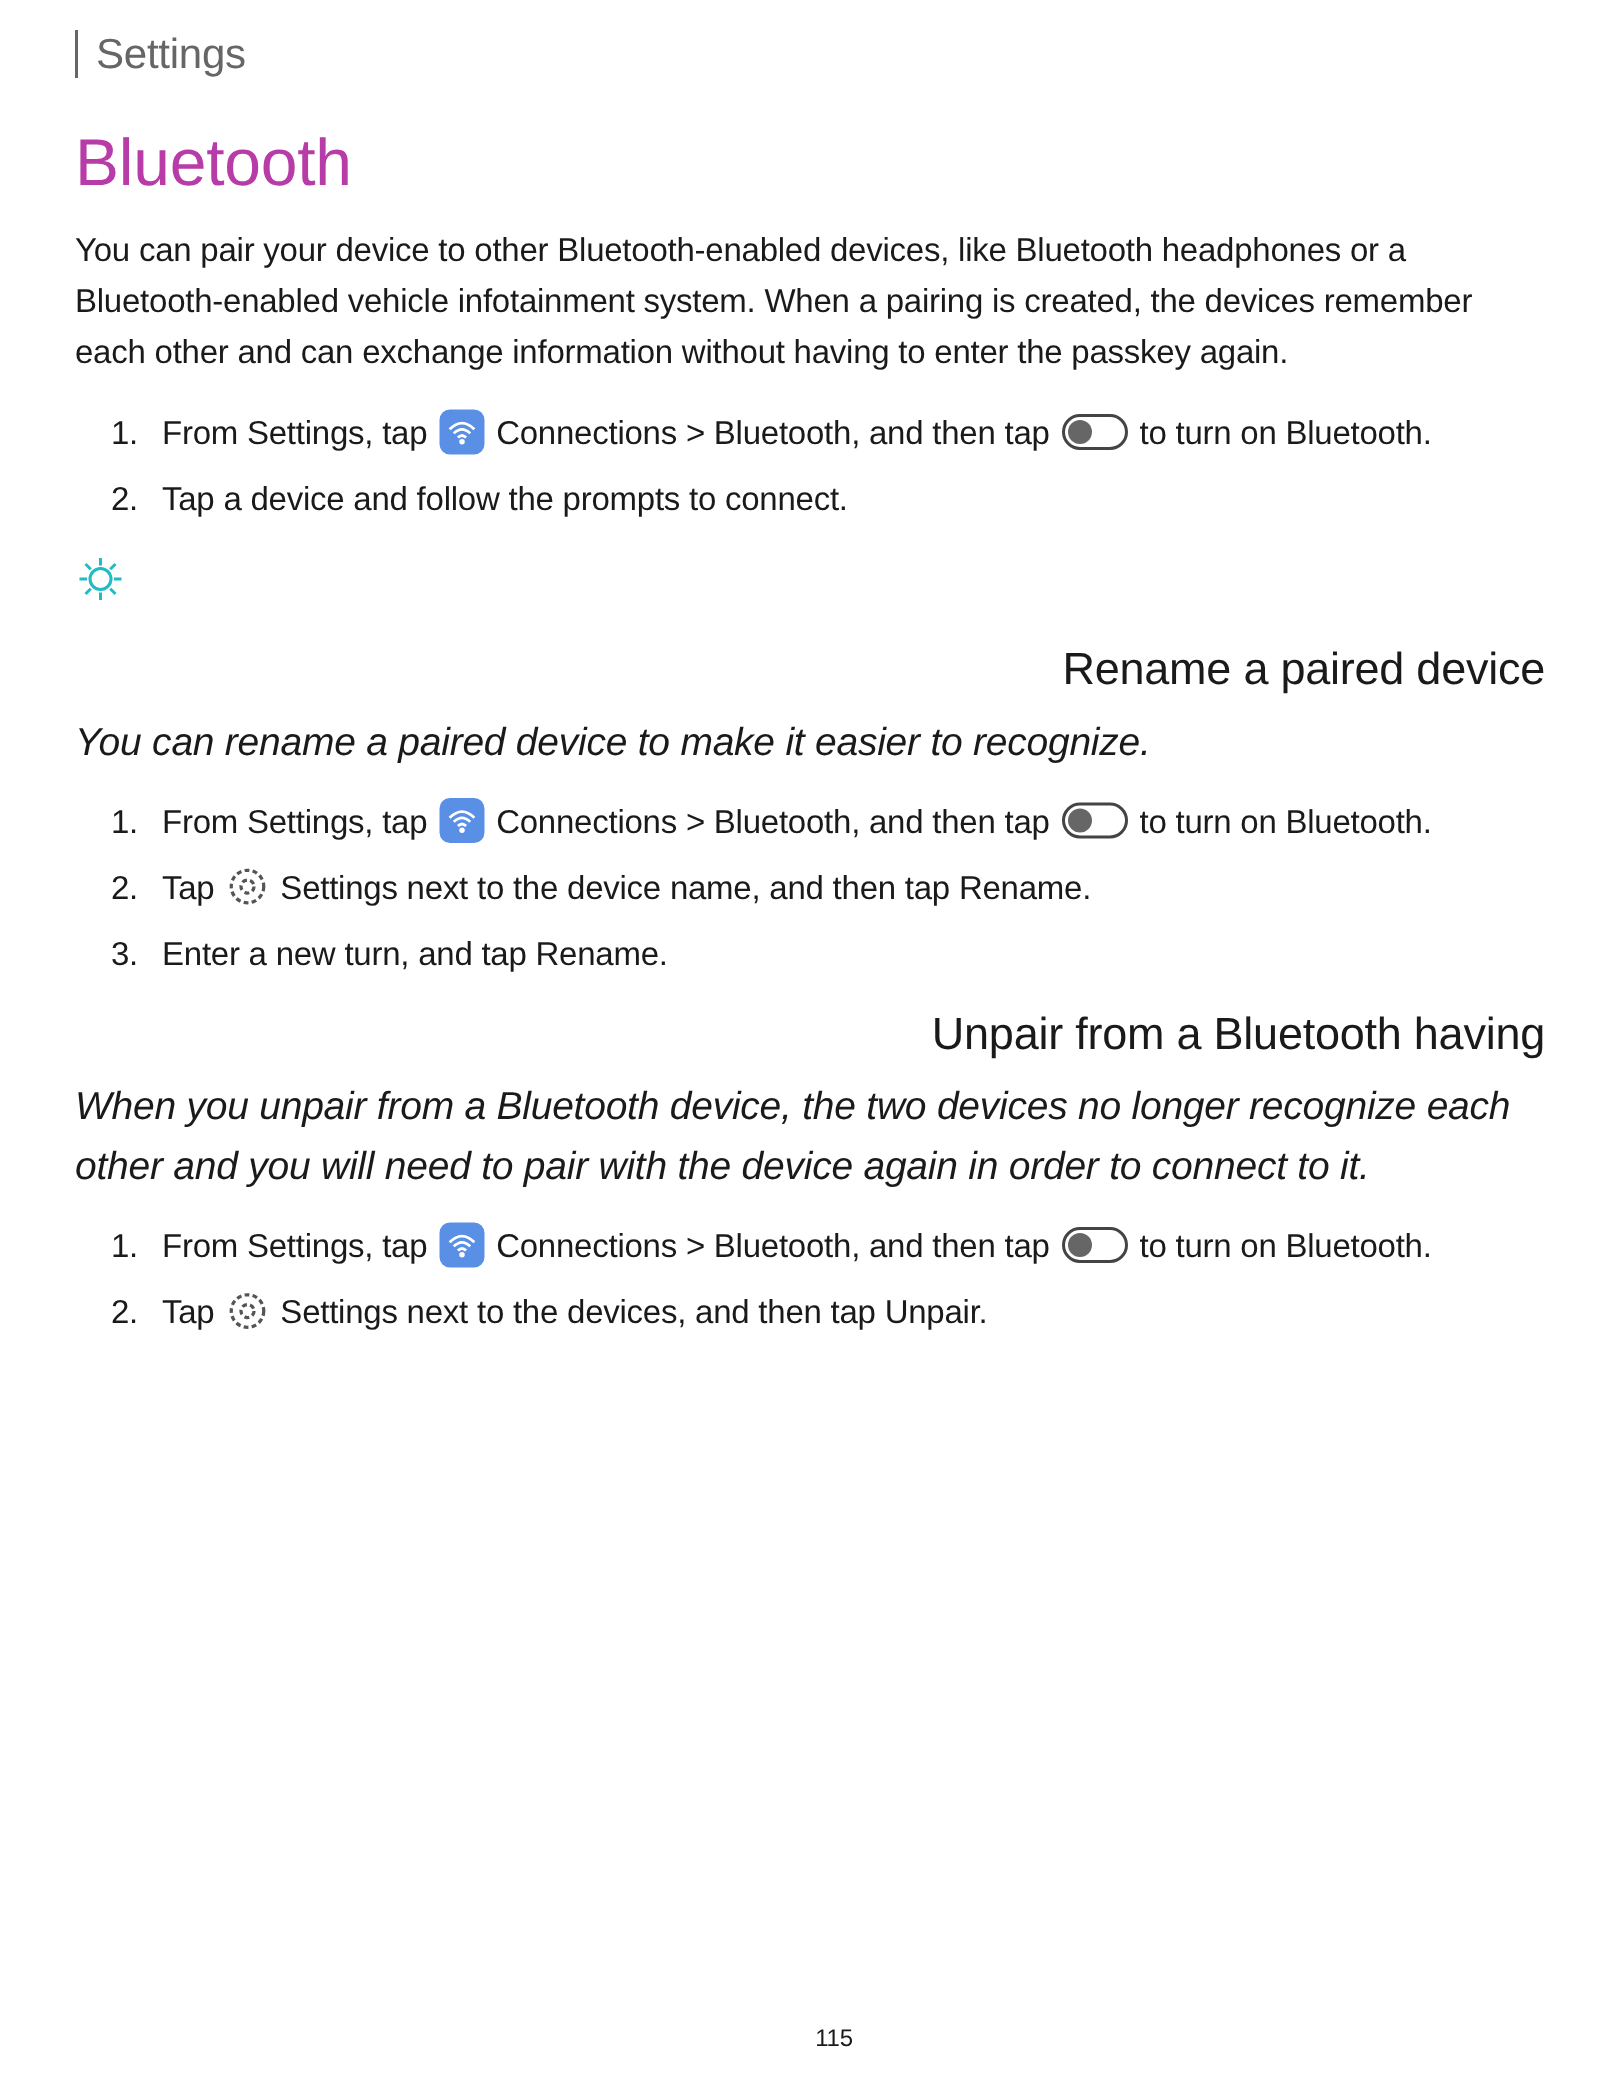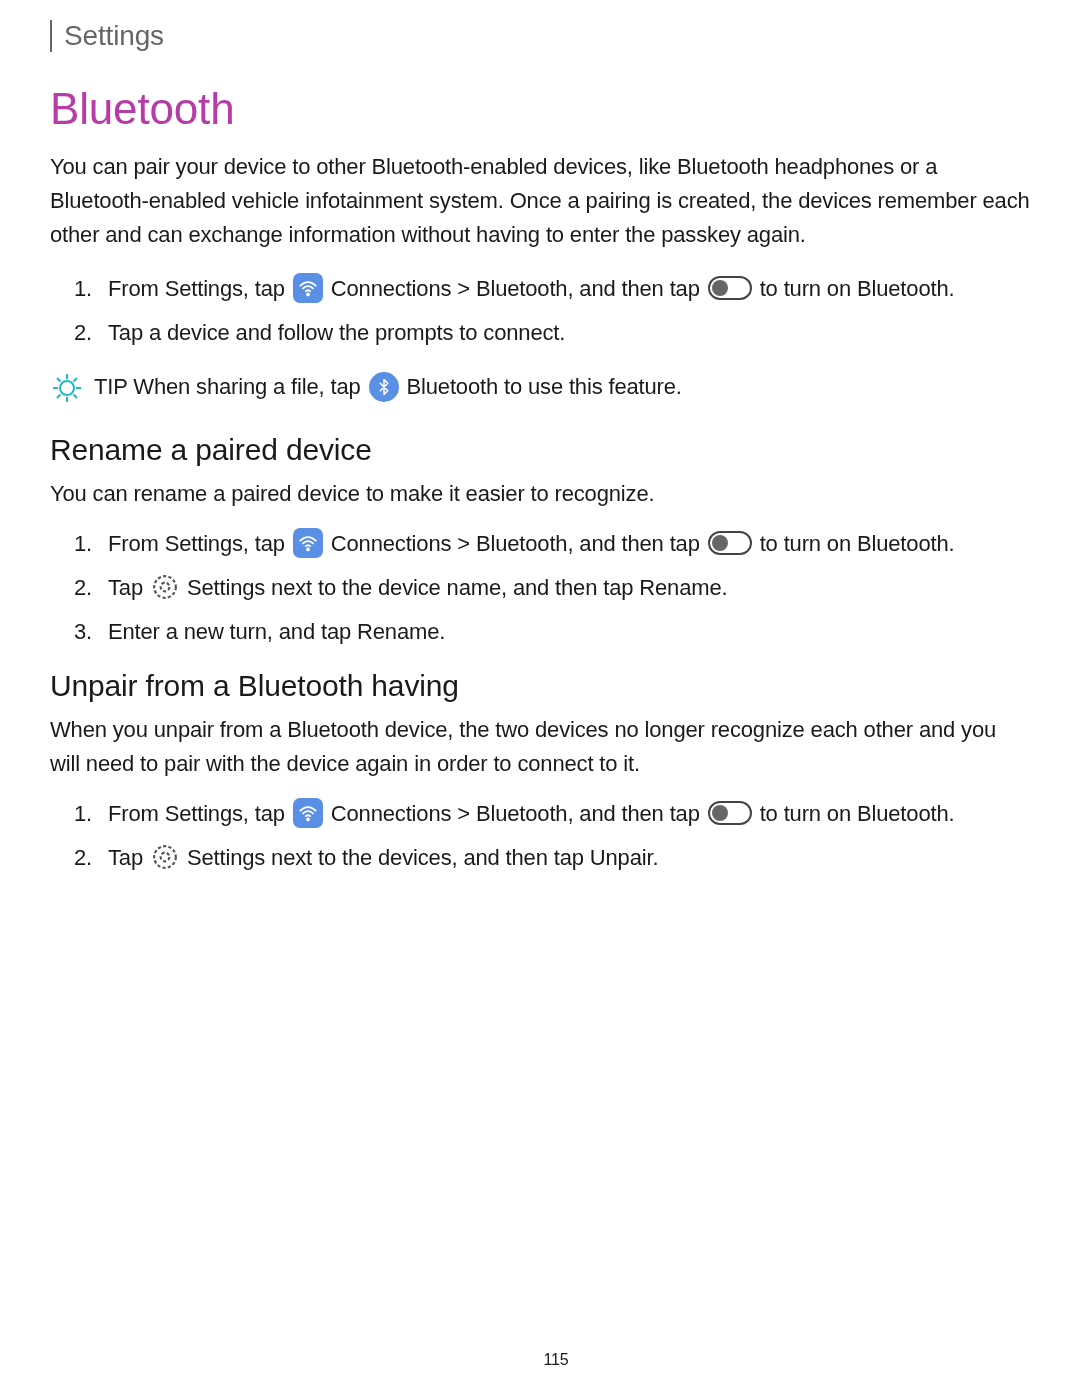--- a/index.html
+++ b/index.html
@@ -60,25 +60,27 @@
     font-size: 22px;
     line-height: 1.55;
     margin-bottom: 28px;
     margin-top: 6px;
   }
   h2 {
     font-size: 30px;
     font-weight: 400;
     margin-bottom: 10px;
     margin-top: 6px;
+    text-align: right;
   }
   p.sub {
-    font-size: 22px;
+    font-size: 26px;
     line-height: 1.55;
     margin-bottom: 16px;
+    font-style: italic;
   }
   .inline-icon {
     display: inline-flex;
     align-items: center;
     justify-content: center;
     vertical-align: middle;
     margin: 0 2px;
     position: relative;
     top: -2px;
   }
@@ -133,21 +135,21 @@
 </style>
 </head>
 <body>
 
 <div class="section-rule">
   <span class="section-label">Settings</span>
 </div>
 
 <h1>Bluetooth</h1>
 
-<p class="intro">You can pair your device to other Bluetooth-enabled devices, like Bluetooth headphones or a Bluetooth-enabled vehicle infotainment system. Once a pairing is created, the devices remember each other and can exchange information without having to enter the passkey again.</p>
+<p class="intro">You can pair your device to other Bluetooth-enabled devices, like Bluetooth headphones or a Bluetooth-enabled vehicle infotainment system. When a pairing is created, the devices remember each other and can exchange information without having to enter the passkey again.</p>
 
 <ol>
   <li>
     <span>From Settings, tap </span>
     <span class="inline-icon wifi-icon">
       <svg viewBox="0 0 24 24" fill="none" stroke="#fff" stroke-width="2">
           <path d="M3 10 q9 -9 18 0"></path>
           <path d="M6 13 q6 -6 12 0"></path>
           <path d="M9 16 q3 -3 6 0"></path>
           <circle cx="12" cy="19" r="1" fill="#fff"></circle>
@@ -167,29 +169,20 @@
       <line x1="16" y1="2" x2="16" y2="7"></line>
       <line x1="16" y1="25" x2="16" y2="30"></line>
       <line x1="2" y1="16" x2="7" y2="16"></line>
       <line x1="25" y1="16" x2="30" y2="16"></line>
       <line x1="6" y1="6" x2="9.5" y2="9.5"></line>
       <line x1="22.5" y1="22.5" x2="26" y2="26"></line>
       <line x1="6" y1="26" x2="9.5" y2="22.5"></line>
       <line x1="22.5" y1="9.5" x2="26" y2="6"></line>
     </svg>
   </span>
-  <span>
-    <b>TIP</b><span> When sharing a file, tap </span>
-    <span class="inline-icon bt-icon">
-      <svg viewBox="0 0 24 24" fill="none" stroke="#fff" stroke-width="2" stroke-linejoin="round" stroke-linecap="round">
-          <path d="M7 7 L17 17 L12 22 L12 2 L17 7 L7 17"></path>
-        </svg>
-    </span>
-    <b>Bluetooth</b><span> to use this feature.</span>
-  </span>
 </div>
 
 <h2>Rename a paired device</h2>
 <p class="sub">You can rename a paired device to make it easier to recognize.</p>
 
 <ol>
   <li>
     <span>From Settings, tap </span>
     <span class="inline-icon wifi-icon">
       <svg viewBox="0 0 24 24" fill="none" stroke="#fff" stroke-width="2">

